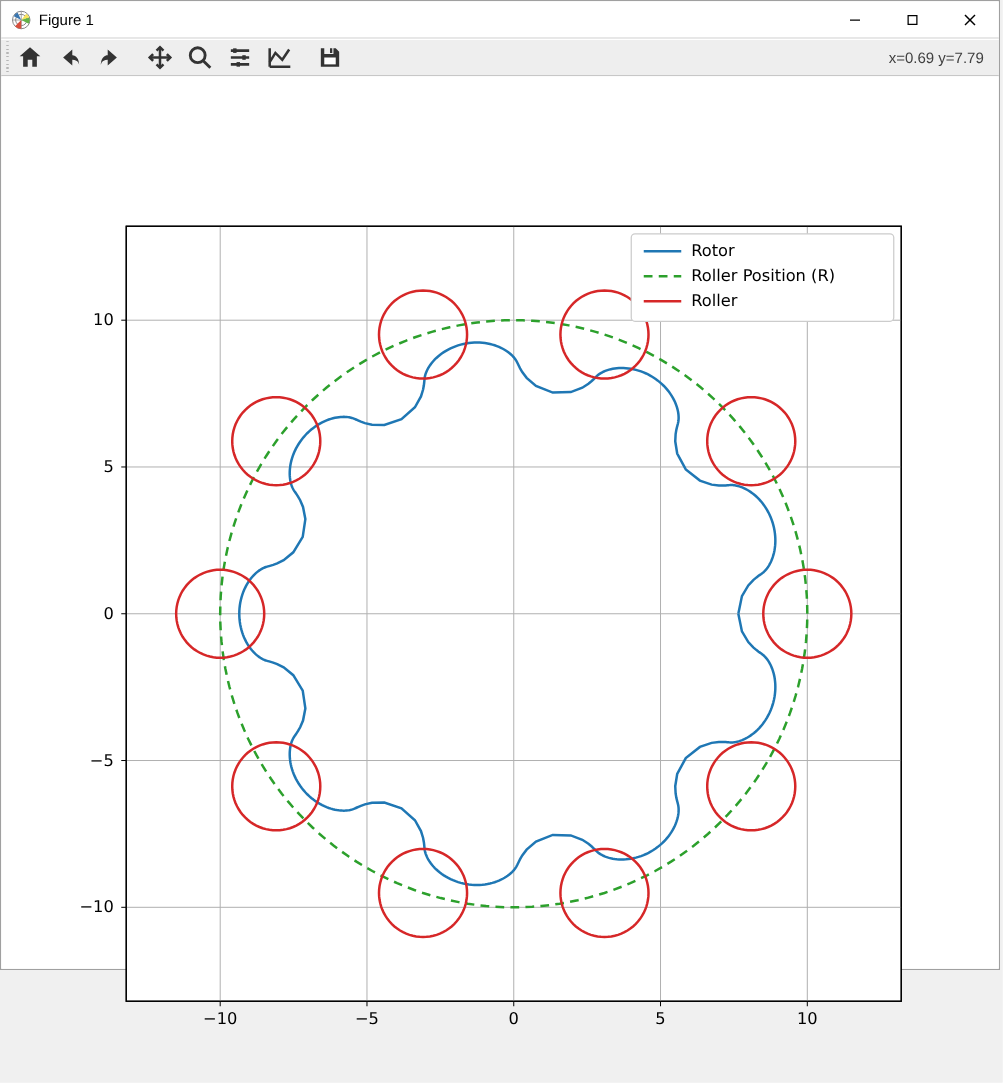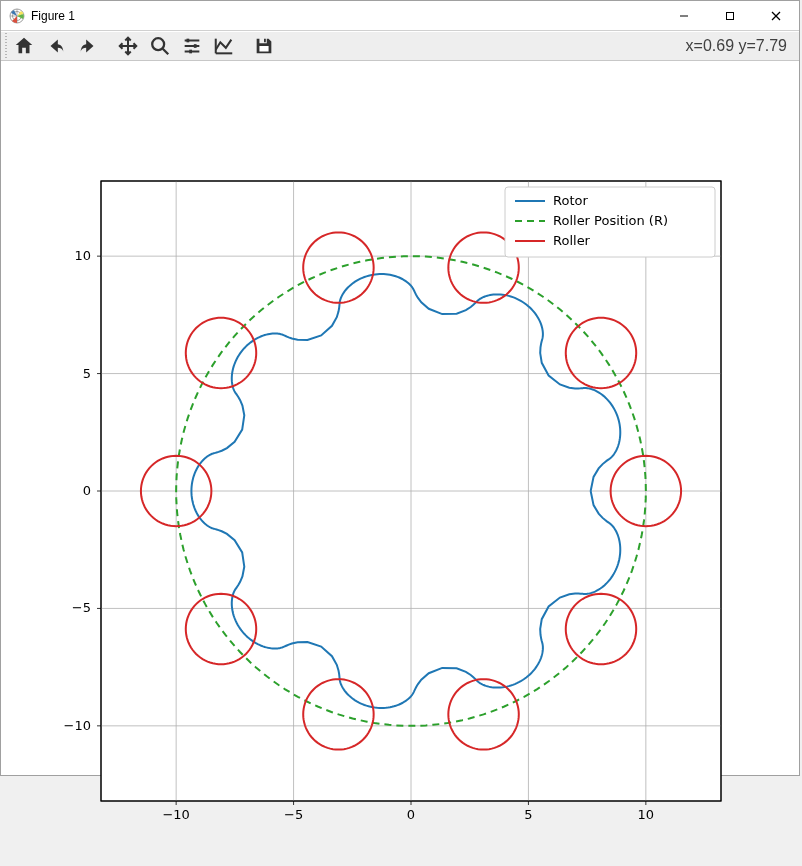--- a/index.html
+++ b/index.html
@@ -61,21 +61,21 @@
   }
   .toolbar .tool {
     width: 30px; height: 26px;
     display:flex; align-items:center; justify-content:center;
     margin-right: 2px;
     border: 1px solid transparent;
     box-sizing: border-box;
     color:#333;
   }
   .toolbar .spacer { flex:1; }
-  .toolbar .coords { color:#404040; font-size:16px; padding-right:8px; white-space:nowrap; }
+  .toolbar .coords { color:#404040; font-size:12px; padding-right:8px; white-space:nowrap; }
 
   .figure-area {
     flex:1;
     background:#fff;
     position: relative;
   }
   svg.figure { position:absolute; left:0; top:0; }
   .tick-label { font-family: "DejaVu Sans", Arial, sans-serif; font-size: 13px; fill:#000; }
   .legend-text { font-family: "DejaVu Sans", Arial, sans-serif; font-size: 13px; fill:#000; }
 </style>

